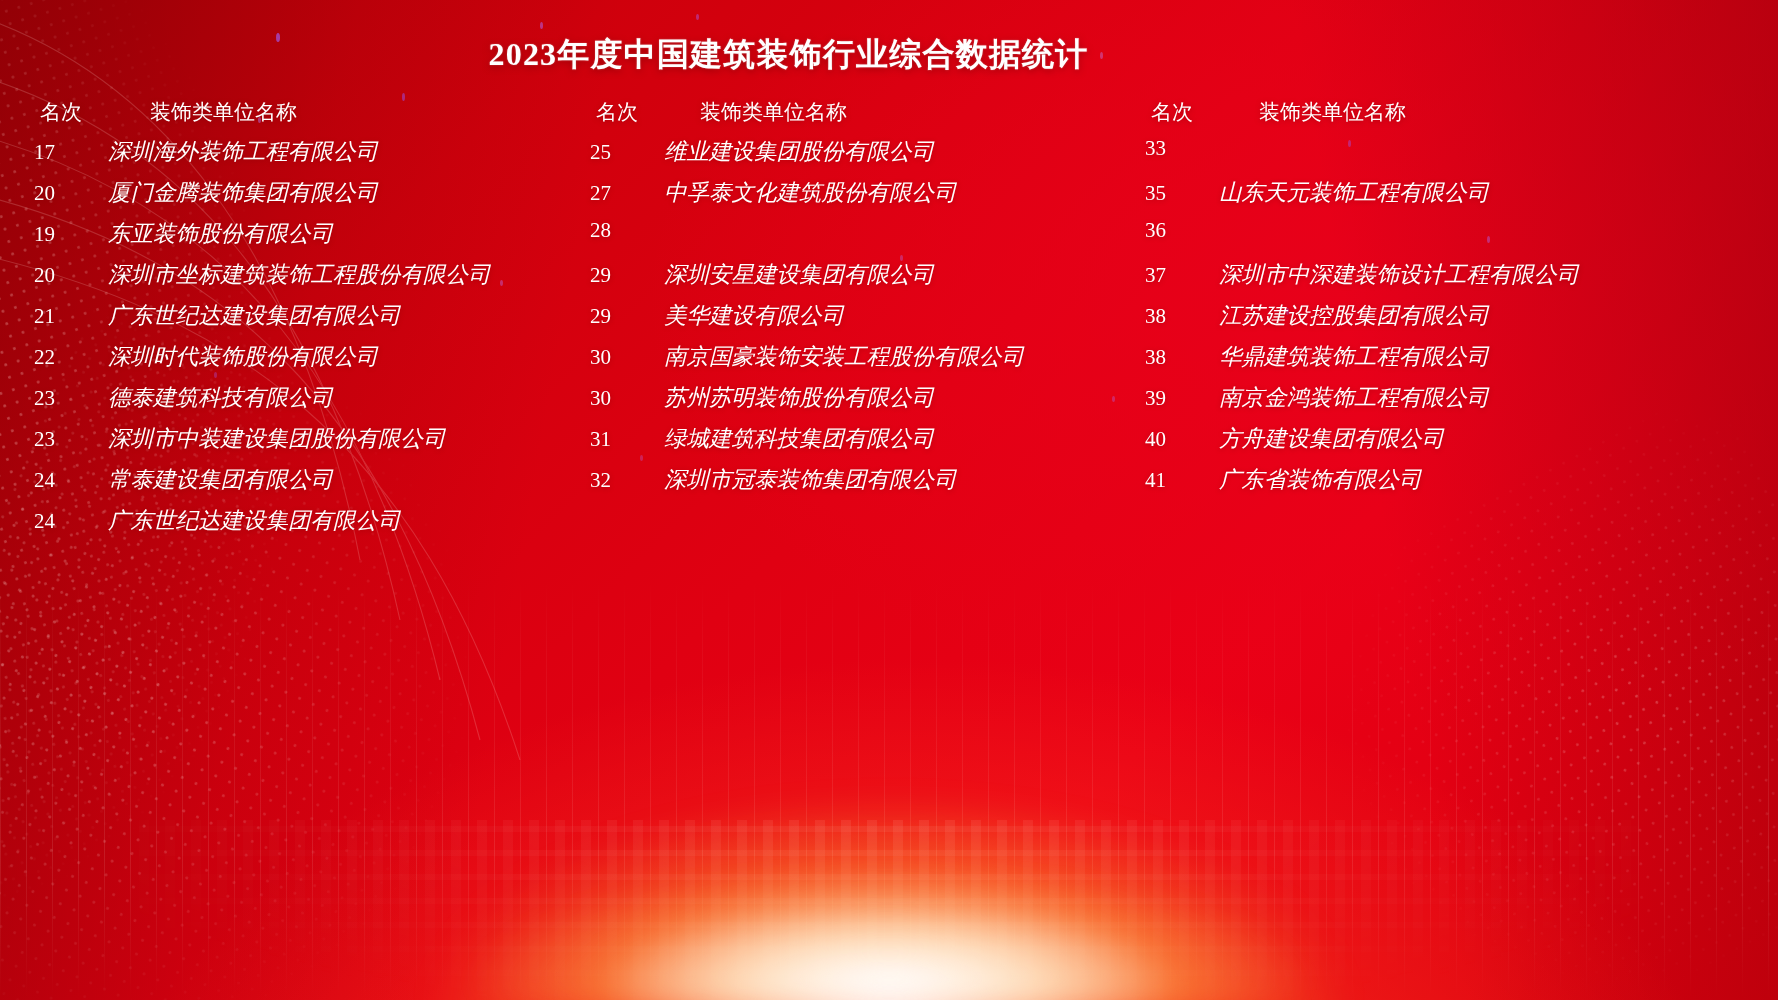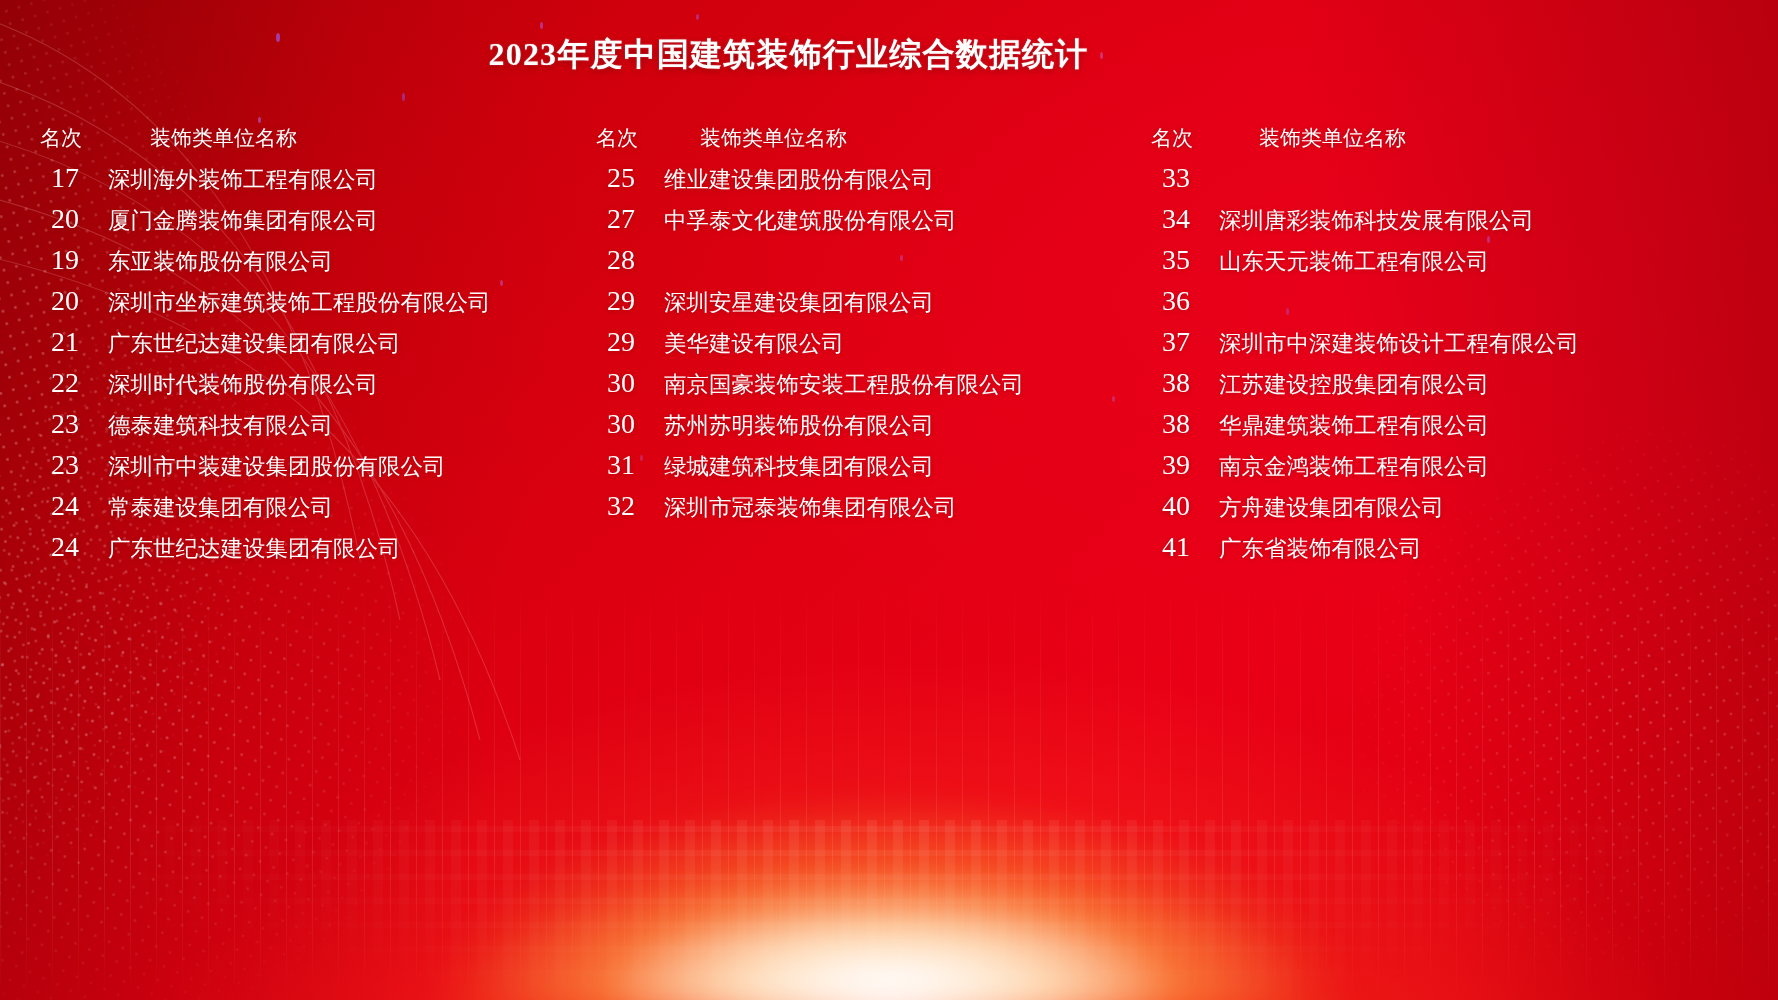--- a/index.html
+++ b/index.html
@@ -112,21 +112,21 @@
   .title {
     position:absolute; top:33px; left:0; width:1577px;
     text-align:center;
     font-family:"Liberation Serif", serif;
     font-size:32px; font-weight:700; color:#ffffff;
     letter-spacing:1.2px;
     text-shadow:0 2px 7px rgba(110,0,0,.55), 0 0 2px rgba(255,255,255,.35);
   }
 
   .columns {
-    position:absolute; top:124px; left:0; width:1778px;
+    position:absolute; top:98px; left:0; width:1778px;
     display:flex;
   }
   .col { position:relative; }
   .col-1 { width:560px; padding-left:34px; }
   .col-2 { width:560px; padding-left:30px; }
   .col-3 { width:640px; padding-left:25px; }
 
   .col-head {
     display:flex; align-items:baseline;
     font-family:"Liberation Serif", serif;
@@ -138,22 +138,22 @@
   .col-head .h-name { flex:1; text-align:left; }
 
   .row {
     display:flex; align-items:baseline;
     height:41px;
     font-family:"Liberation Serif", serif;
     font-size:22.5px; color:#ffffff;
     text-shadow:0 1px 5px rgba(120,0,0,.45);
     white-space:nowrap;
   }
-  .rank { width:74px; text-align:center; padding-right:12px; font-size:28px;font-family:Liberation Serif, serif; }
-  .name { flex:1; }
+  .rank { width:74px; text-align:left; padding-right:12px; font-size:21px;font-family:Liberation Serif, serif; }
+  .name { flex:1;font-style:italic; }
 
   
   .col-1 .col-head .h-rank { padding-left:6px; }
   .col-1 .col-head .h-name { padding-left:42px; }
   .col-2 .col-head .h-rank { padding-left:6px; }
   .col-2 .col-head .h-name { padding-left:36px; }
   .col-3 .col-head .h-rank { padding-left:6px; }
   .col-3 .col-head .h-name { padding-left:40px; }
 </style>
 </head>
@@ -424,24 +424,20 @@
 
     <div class="col col-3">
       <div class="col-head">
         <span class="h-rank">名次</span>
         <span class="h-name">装饰类单位名称</span>
       </div>
       <div class="row">
         <span class="rank">33</span>
       </div>
       <div class="row">
-        <span class="rank">34</span>
-        <span class="name">深圳唐彩装饰科技发展有限公司</span>
-      </div>
-      <div class="row">
         <span class="rank">35</span>
         <span class="name">山东天元装饰工程有限公司</span>
       </div>
       <div class="row">
         <span class="rank">36</span>
       </div>
       <div class="row">
         <span class="rank">37</span>
         <span class="name">深圳市中深建装饰设计工程有限公司</span>
       </div>

